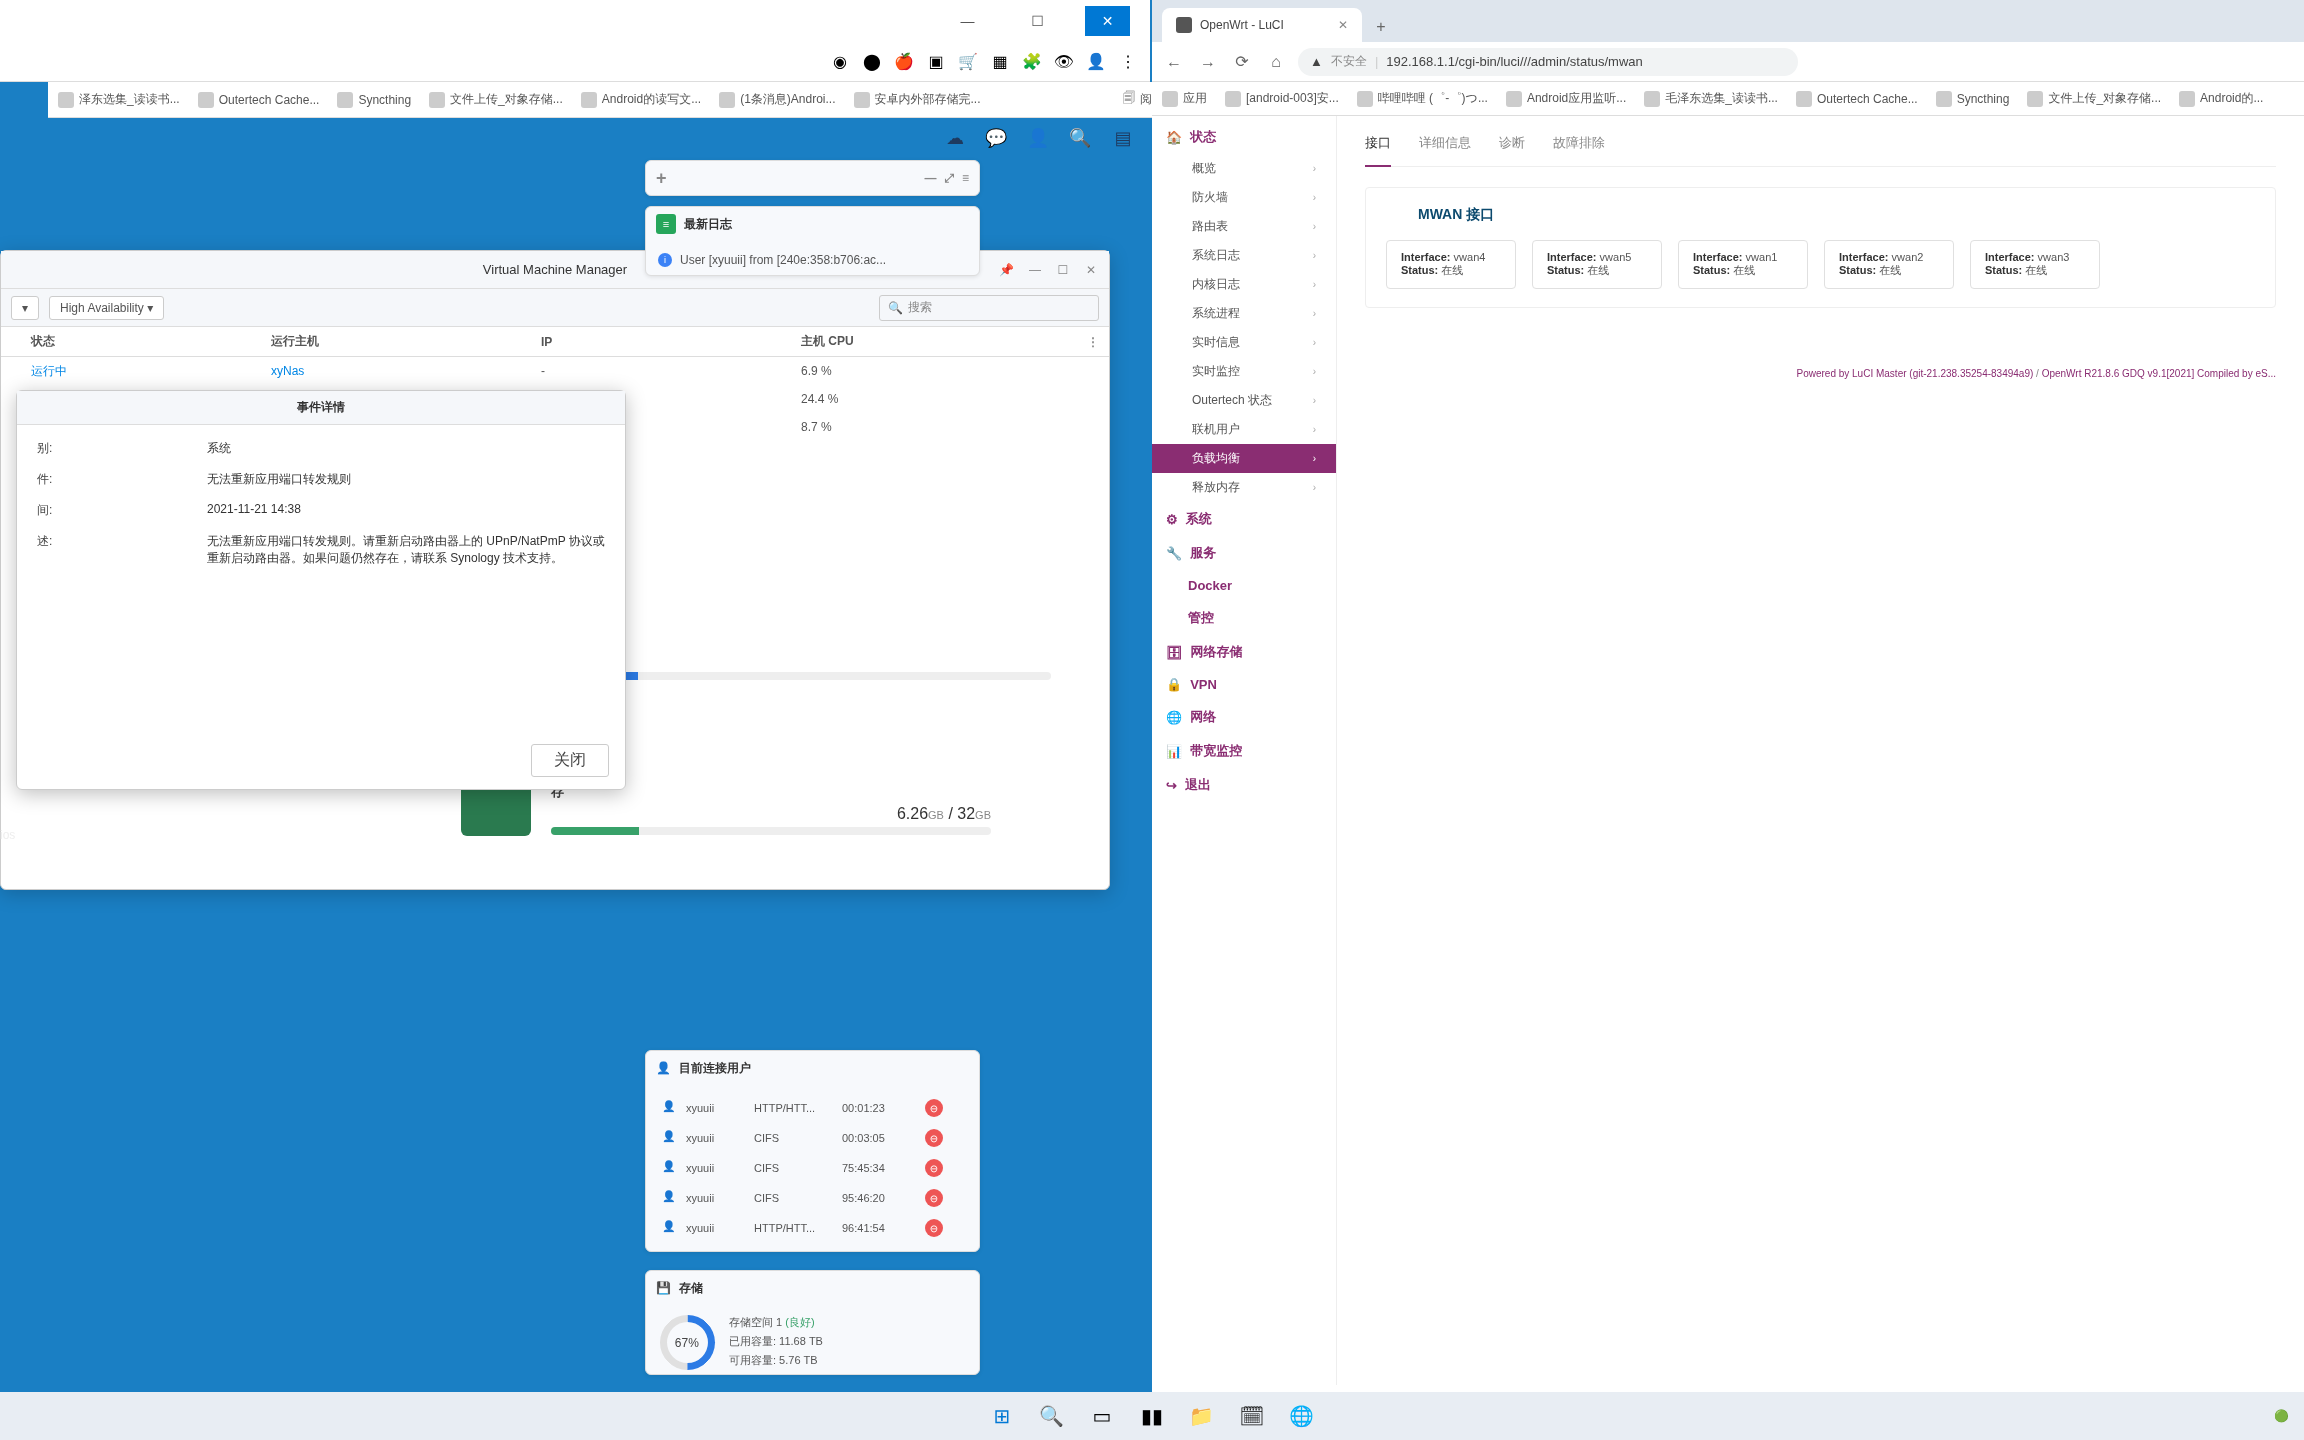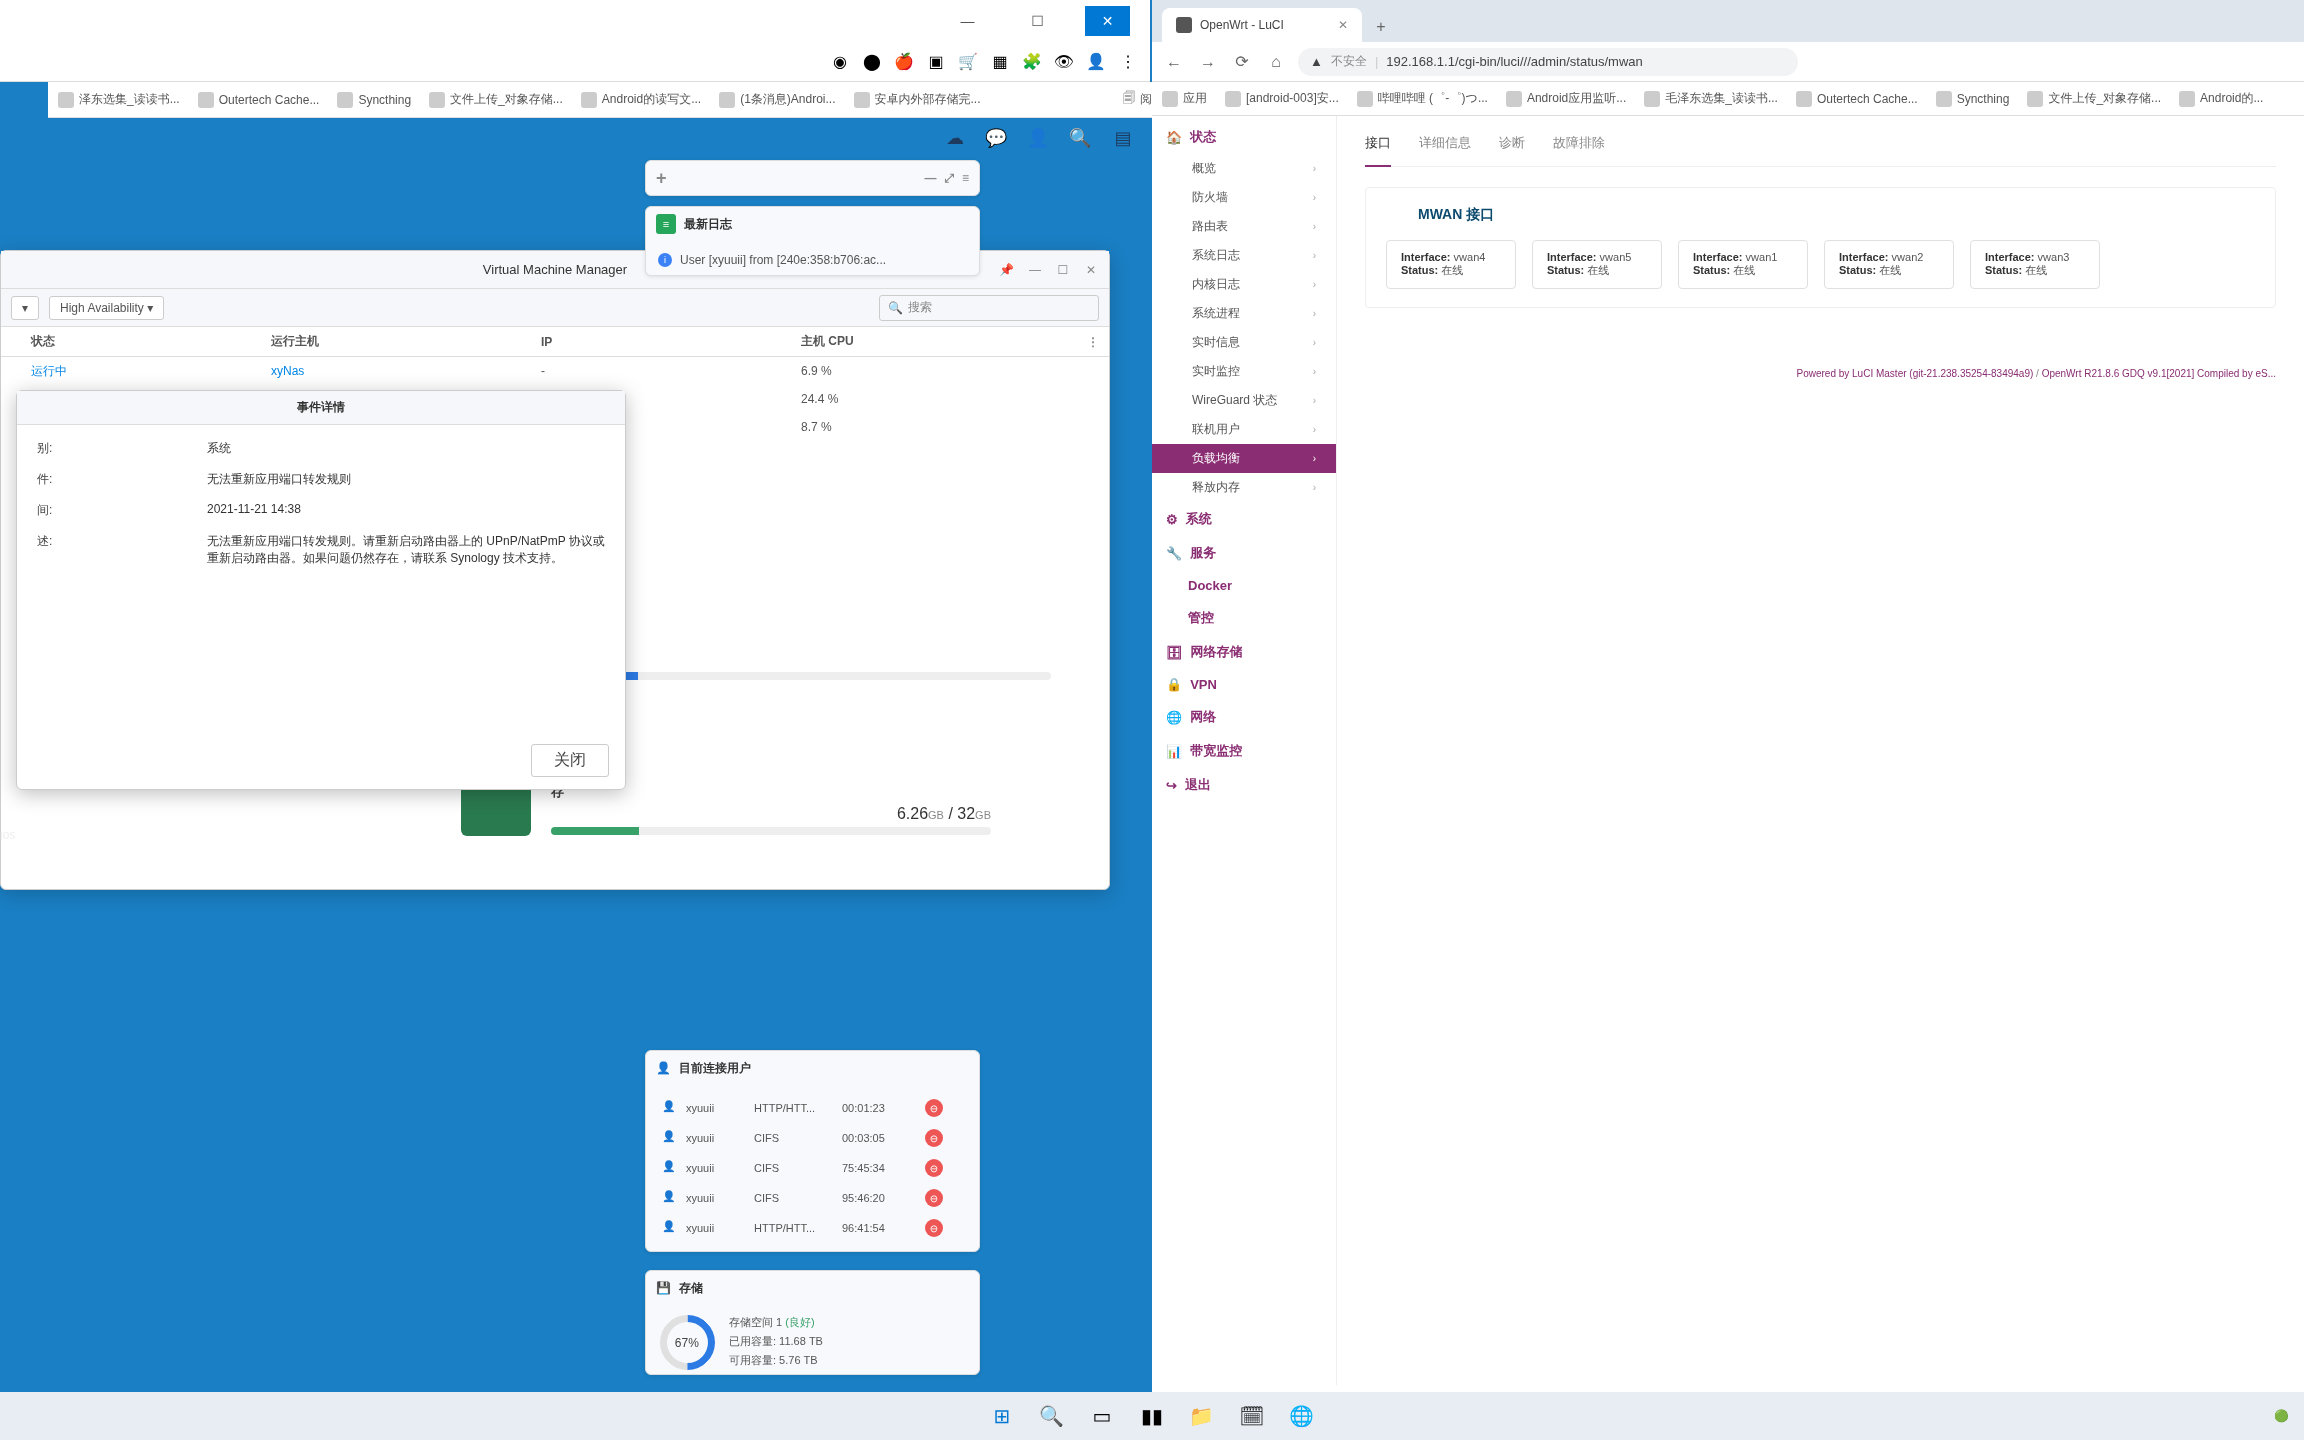--- a/index.html
+++ b/index.html
@@ -467,21 +467,21 @@
           </div>
           <div class="side-item">
             <span>实时信息</span>
             <span class="chev">›</span>
           </div>
           <div class="side-item">
             <span>实时监控</span>
             <span class="chev">›</span>
           </div>
           <div class="side-item">
-            <span>WireGuard 状态</span>
+            <span>Outertech 状态</span>
             <span class="chev">›</span>
           </div>
           <div class="side-item">
             <span>联机用户</span>
             <span class="chev">›</span>
           </div>
           <div class="side-item active">
             <span>负载均衡</span>
             <span class="chev">›</span>
           </div>

